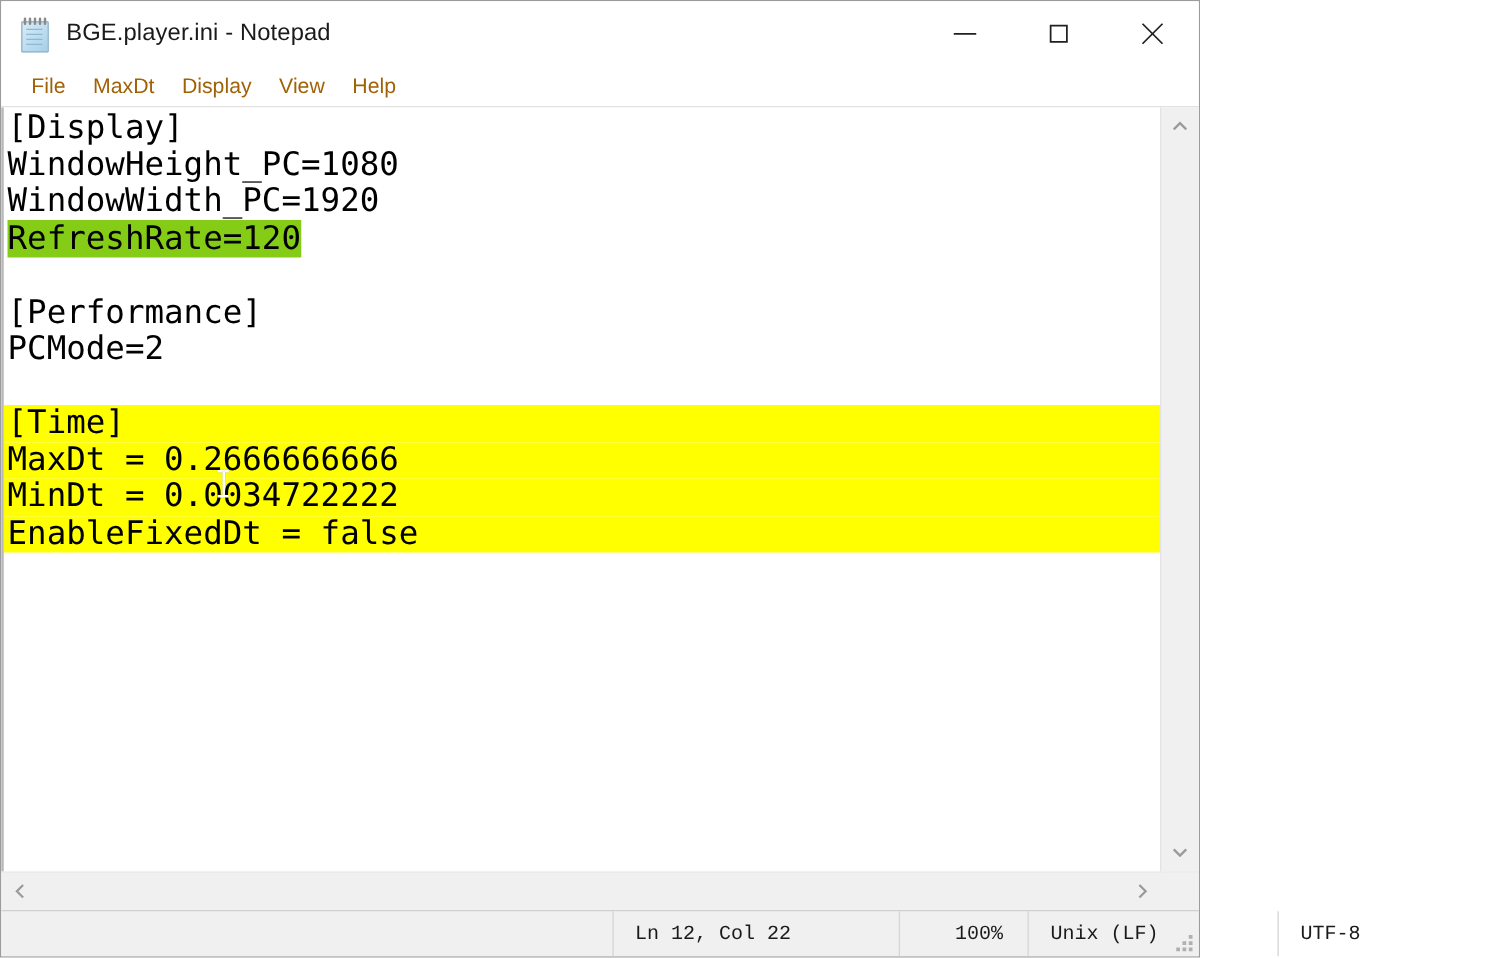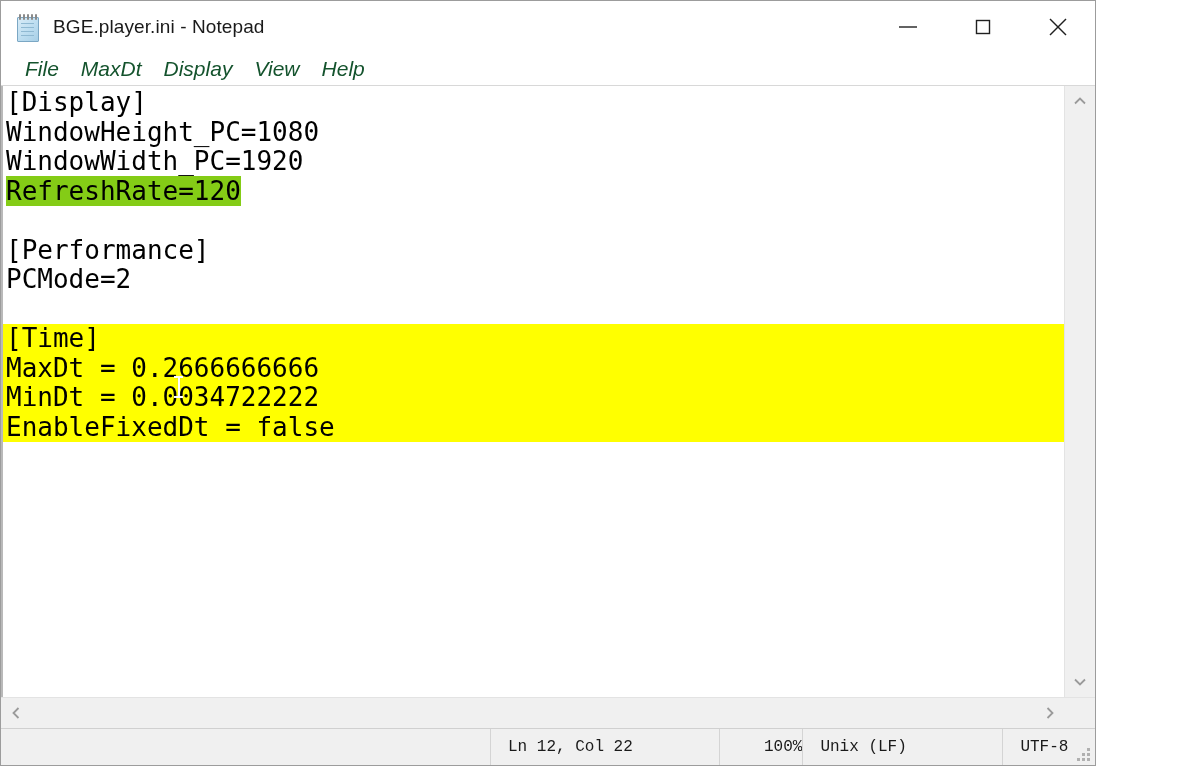--- a/index.html
+++ b/index.html
@@ -9,21 +9,21 @@
   }
   body {
     width: 1200px;
     height: 766px;
     overflow: hidden;
     font-family: "Liberation Sans", sans-serif;
   }
 
   .window {
     position: relative;
-    width: 1096px;
+    width: 960px;
     height: 766px;
     box-sizing: border-box;
     background: #ffffff;
     border: 1px solid #9c9c9c;
     display: flex;
     flex-direction: column;
   }
 
   
   .titlebar {
@@ -115,26 +115,25 @@
   .menubar {
     height: 32px;
     flex: 0 0 32px;
     display: flex;
     align-items: center;
     padding-left: 13px;
     background: #ffffff;
     border-bottom: 1px solid #d8d8d8;
   }
   .menu-item {
-    font-size: 21px;
-    color: #14532d;
+    font-size: 17px;
+    color: #a16207;
     padding: 2px 11px;
     cursor: default;
     white-space: nowrap;
-    font-style: italic;
   }
 
   
   .editor-wrap {
     flex: 1 1 auto;
     position: relative;
     display: flex;
     min-height: 0;
     background: #ffffff;
   }
@@ -271,21 +270,21 @@
     display: flex;
     align-items: center;
     padding-left: 17px;
     border-left: 1px solid #d4d4d4;
     box-sizing: border-box;
     white-space: nowrap;
     font-family: Liberation Mono, monospace;
   }
   .cell-ln   { flex: 0 0 229px; }
   .cell-zoom { flex: 0 0 82px; padding-left: 44px; }
-  .cell-eol  { flex: 0 0 200px; }
+  .cell-eol  { flex: 0 0 200px; margin-left: 20px; }
   .cell-enc  { flex: 1 1 auto; }
 
   .grip {
     position: absolute;
     right: 5px;
     bottom: 4px;
     width: 13px;
     height: 13px;
   }
   .grip i {

